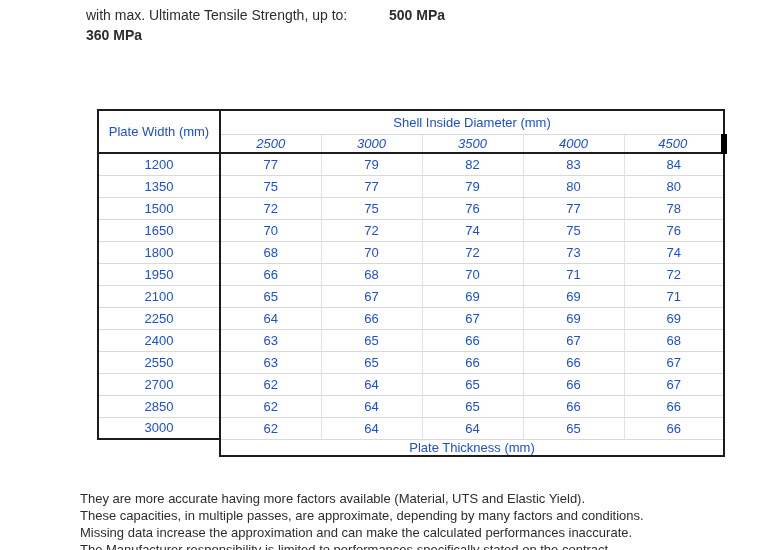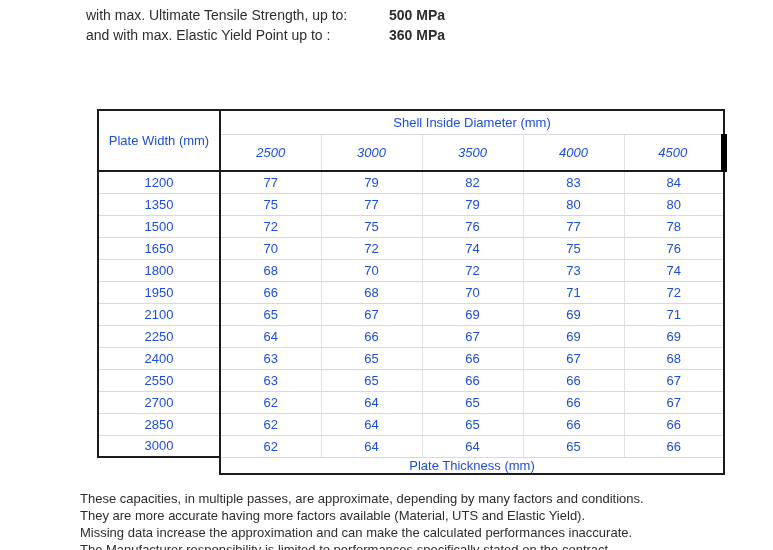--- a/index.html
+++ b/index.html
@@ -42,21 +42,21 @@
   }
   .spec-table td, .spec-table th {
     padding: 0;
     text-align: center;
     vertical-align: middle;
     font-weight: normal;
     overflow: hidden;
     white-space: nowrap;
   }
   tr.hrow1 { height: 24px; }
-  tr.hrow2 { height: 37px; }
+  tr.hrow2 { height: 19px; }
   tr.brow  { height: 22px; }
   tr.frow  { height: 14px; }
 
   th.corner {
     border-top: 2px solid #1c1c1c;
     border-left: 2px solid #1c1c1c;
     border-right: 2px solid #1c1c1c;
     border-bottom: 2px solid #1c1c1c;
   }
   th.span-head {
@@ -106,21 +106,20 @@
 </style>
 </head>
 <body>
 
 <div class="top-notes">
   <div class="note-line">
     <span>with max. Ultimate Tensile Strength, up to:</span>
     <span class="note-value">500 MPa</span>
   </div>
   <div class="note-line">
-    <span>and with max. Elastic Yield Point up to :</span>
     <span class="note-value">360 MPa</span>
   </div>
 </div>
 
 <table class="spec-table">
   <colgroup>
     <col style="width:122px">
     <col style="width:101px">
     <col style="width:101px">
     <col style="width:101px">
@@ -248,17 +247,17 @@
     </tbody>
   <tfoot>
     <tr class="frow">
       <td class="spacer"></td>
       <td class="foot" colspan="5">Plate Thickness (mm)</td>
     </tr>
   </tfoot>
 </table>
 
 <div class="footnotes">
+  <div>They are more accurate having more factors available (Material, UTS and Elastic Yield).</div>
   <div>These capacities, in multiple passes, are approximate, depending by many factors and conditions.</div>
-  <div>They are more accurate having more factors available (Material, UTS and Elastic Yield).</div>
   <div>Missing data increase the approximation and can make the calculated performances inaccurate.</div>
   <div>The Manufacturer responsibility is limited to performances specifically stated on the contract.</div>
 </div>
 
 </body></html>

